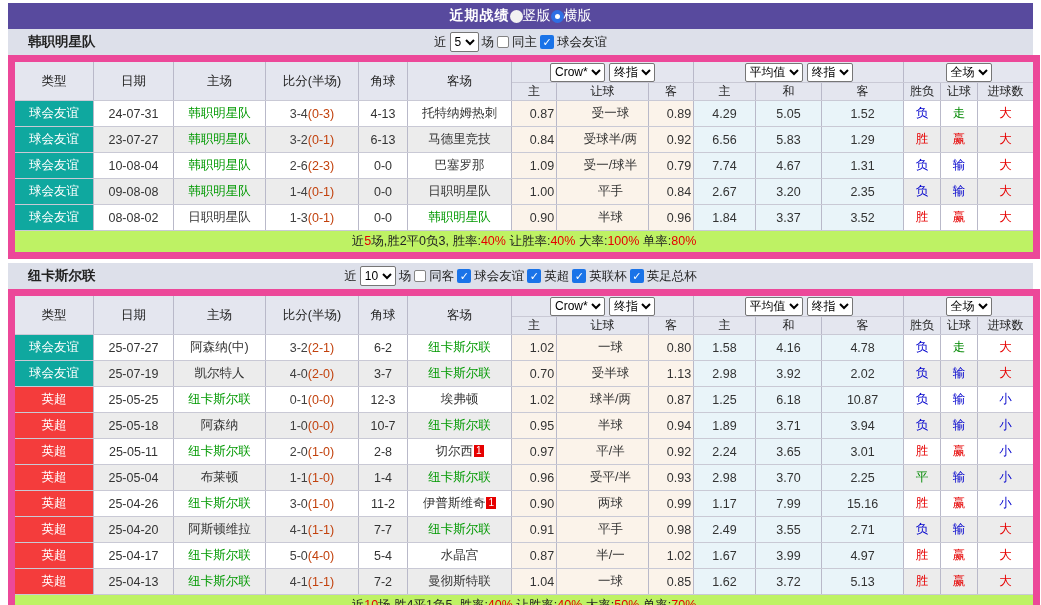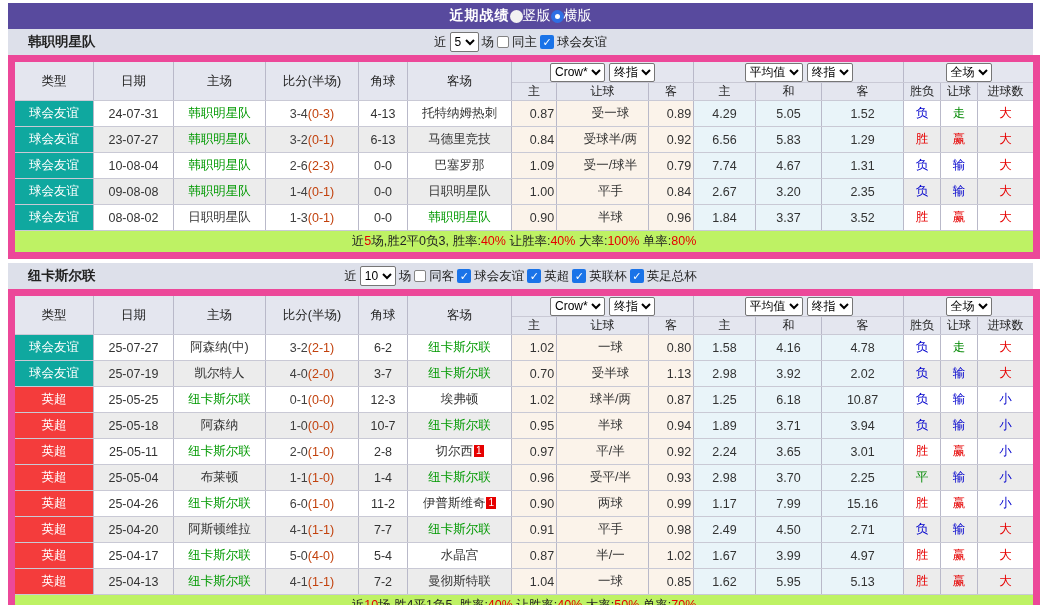--- a/index.html
+++ b/index.html
@@ -378,21 +378,21 @@
             <td class="c-avg">3.70</td>
             <td class="c-avg">2.25</td>
             <td class="c-res t-g">平</td>
             <td class="c-res t-b">输</td>
             <td class="c-res t-b">小</td>
           </tr>
           <tr class="odd">
             <td class="c-type epl">英超</td>
             <td class="c-date">25-04-26</td>
             <td class="c-home"><span class="team-hl">纽卡斯尔联</span></td>
-            <td class="c-score"><span class="score-main">6-0</span><span class="score-half">(1-0)</span></td>
+            <td class="c-score"><span class="score-main">3-0</span><span class="score-half">(1-0)</span></td>
             <td class="c-corner">11-2</td>
             <td class="c-away"><span>伊普斯维奇</span><span class="num-badge">1</span></td>
             <td class="c-odds">0.90</td>
             <td class="c-odds">两球</td>
             <td class="c-odds">0.99</td>
             <td class="c-avg">1.17</td>
             <td class="c-avg">7.99</td>
             <td class="c-avg">15.16</td>
             <td class="c-res t-r">胜</td>
             <td class="c-res t-r">赢</td>
@@ -402,21 +402,21 @@
             <td class="c-type epl">英超</td>
             <td class="c-date">25-04-20</td>
             <td class="c-home"><span>阿斯顿维拉</span></td>
             <td class="c-score"><span class="score-main">4-1</span><span class="score-half">(1-1)</span></td>
             <td class="c-corner">7-7</td>
             <td class="c-away"><span class="team-hl">纽卡斯尔联</span></td>
             <td class="c-odds">0.91</td>
             <td class="c-odds">平手</td>
             <td class="c-odds">0.98</td>
             <td class="c-avg">2.49</td>
-            <td class="c-avg">4.50</td>
+            <td class="c-avg">3.55</td>
             <td class="c-avg">2.71</td>
             <td class="c-res t-b">负</td>
             <td class="c-res t-b">输</td>
             <td class="c-res t-r">大</td>
           </tr>
           <tr class="odd">
             <td class="c-type epl">英超</td>
             <td class="c-date">25-04-17</td>
             <td class="c-home"><span class="team-hl">纽卡斯尔联</span></td>
             <td class="c-score"><span class="score-main">5-0</span><span class="score-half">(4-0)</span></td>
@@ -436,21 +436,21 @@
             <td class="c-type epl">英超</td>
             <td class="c-date">25-04-13</td>
             <td class="c-home"><span class="team-hl">纽卡斯尔联</span></td>
             <td class="c-score"><span class="score-main">4-1</span><span class="score-half">(1-1)</span></td>
             <td class="c-corner">7-2</td>
             <td class="c-away"><span>曼彻斯特联</span></td>
             <td class="c-odds">1.04</td>
             <td class="c-odds">一球</td>
             <td class="c-odds">0.85</td>
             <td class="c-avg">1.62</td>
-            <td class="c-avg">5.95</td>
+            <td class="c-avg">3.72</td>
             <td class="c-avg">5.13</td>
             <td class="c-res t-r">胜</td>
             <td class="c-res t-r">赢</td>
             <td class="c-res t-r">大</td>
           </tr>
         </tbody>
         <tfoot>
           <tr>
             <td class="summary" colspan="15"><span>近</span><span class="seg-r">10</span><span>场,胜4平1负5, 胜率:</span><span class="seg-r">40%</span><span> 让胜率:</span><span class="seg-r">40%</span><span> 大率:</span><span class="seg-r">50%</span><span> 单率:</span><span class="seg-r">70%</span></td>
           </tr>

